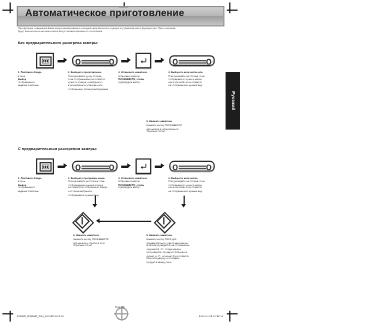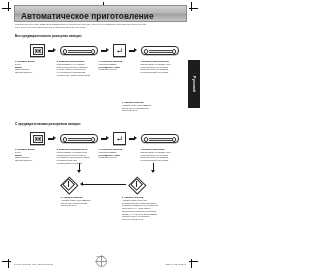--- a/index.html
+++ b/index.html
@@ -32,21 +32,21 @@
     border-radius:50%;border:1px solid #999;}
   .regmark-b::before,.regmark-b::after{content:"";position:absolute;background:#999;}
   .regmark-b::before{left:3.5px;top:-2px;width:1px;height:12px;}
   .regmark-b::after{left:-2px;top:3.5px;width:12px;height:1px;}
 
   
   .header{
     position:absolute;left:14px;top:5px;width:171px;height:15px;
     background:linear-gradient(180deg,#cfcfcf 0%,#b6b6b6 48%,#9e9e9e 52%,#c6c6c6 100%);
     border:0.5px solid #8d8d8d;
-    display:flex;align-items:flex-end;gap:48px;
+    display:flex;align-items:flex-start;gap:48px;
   }
   .header h1{
     margin:0;padding-left:6px;font-size:8.2px;font-weight:bold;color:#1b1b1b;
     letter-spacing:0.1px;white-space:nowrap;flex:1;
   }
   .header-icon{
     width:9px;height:8px;margin-right:5px;border:0.7px solid #333;background:#efefef;
     display:flex;align-items:center;justify-content:center;flex:0 0 auto;
   }
   .header-icon svg{display:block;}

